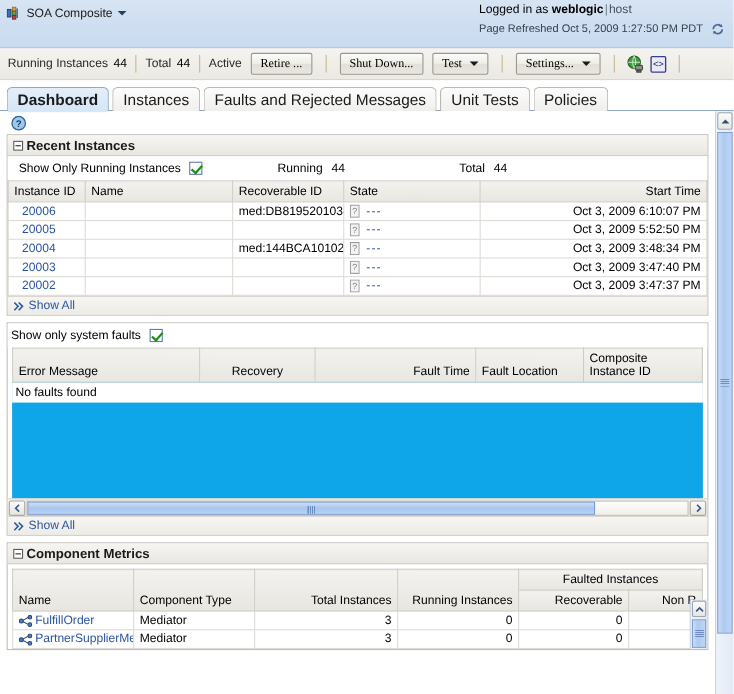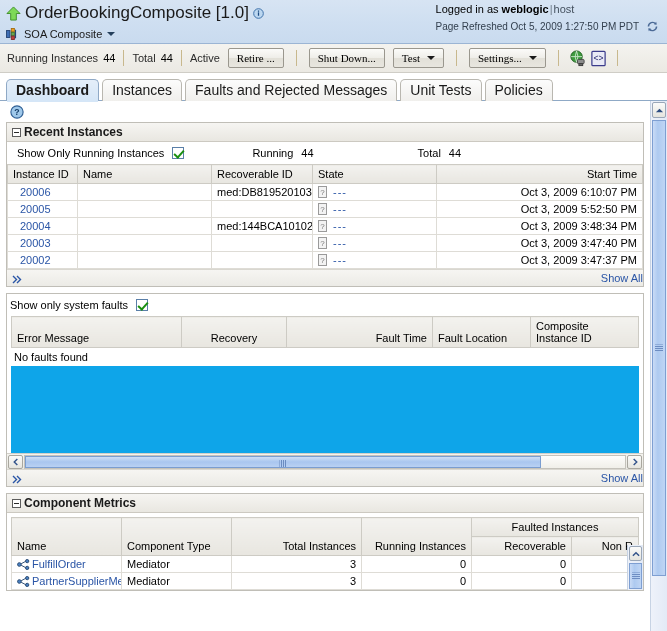--- a/index.html
+++ b/index.html
@@ -241,21 +241,20 @@
   .dashes { color: #2a55a6; letter-spacing: 1px; }
   .state-cell { display: flex; align-items: center; gap: 6px; }
   .state-icon { width: 9px; height: 12px; flex: 0 0 auto; }
 
   .showall-bar {
     height: 17px;
     background: linear-gradient(to bottom, #f6f5f2 0%, #ecebe6 100%);
     border-top: 1px solid #d9d7d0;
     display: flex; align-items: center;
     padding-left: 5px;
-    justify-content: space-between;
   }
   .showall-icon { width: 11px; height: 9px; margin-right: 3px; }
   .showall-text {
     color: #2a55a6; font-size: 11px; cursor: pointer;
   }
 
   .empty-msg {
     padding: 3px 3px;
     font-size: 11px;
     color: #000;
@@ -354,35 +353,20 @@
     cursor: pointer;
   }
   .comp-icon { width: 13px; height: 11px; margin-right: 2px; vertical-align: -1px; }
   .name-cell { display: flex; align-items: center; }
 </style>
 </head>
 <body>
 
 <div class="page-header">
   <div class="hdr-left">
-    <div class="hdr-title-row">
-      <span class="up-arrow-icon">
-        <svg viewBox="0 0 16 16" width="15" height="15">
-          <path d="M8 1 L15 8 L11 8 L11 15 L5 15 L5 8 L1 8 Z" fill="#7ed957" stroke="#3f8f2a" stroke-width="1"></path>
-        </svg>
-      </span>
-      <span class="hdr-title">OrderBookingComposite [1.0]</span>
-      <span class="info-icon">
-        <svg viewBox="0 0 16 16" width="11" height="11">
-          <circle cx="8" cy="8" r="7" fill="#bcd7f0" stroke="#3a6ea8" stroke-width="1.4"></circle>
-          <rect x="7.1" y="6.3" width="1.8" height="5" fill="#1c4a80"></rect>
-          <rect x="7.1" y="3.6" width="1.8" height="1.9" fill="#1c4a80"></rect>
-        </svg>
-      </span>
-    </div>
     <div class="hdr-sub-row">
       <span class="soa-icon">
         <svg viewBox="0 0 16 14" width="14" height="12">
           <rect x="0.5" y="3" width="4" height="8" fill="#3f6fb5" stroke="#1d3d6e"></rect>
           <rect x="6" y="0.5" width="3.6" height="4" fill="#f0a020" stroke="#a06a10"></rect>
           <rect x="6" y="5" width="3.6" height="4" fill="#6aa84f" stroke="#3d6b2a"></rect>
           <rect x="6" y="9.5" width="3.6" height="4" fill="#c04040" stroke="#7c2525"></rect>
           <path d="M11 2 L11 12" stroke="#1d3d6e" stroke-width="1.2" fill="none"></path>
         </svg>
       </span>

